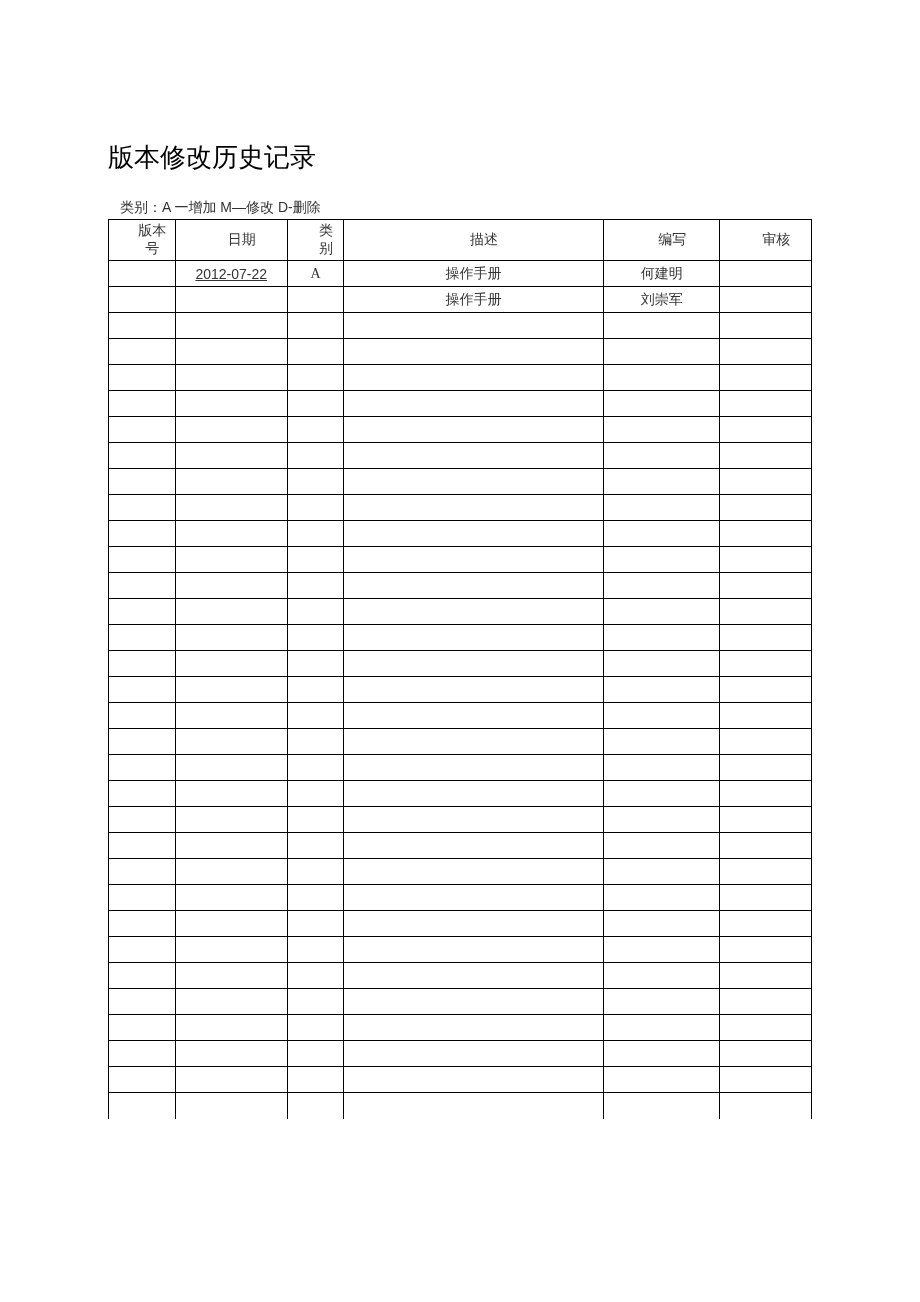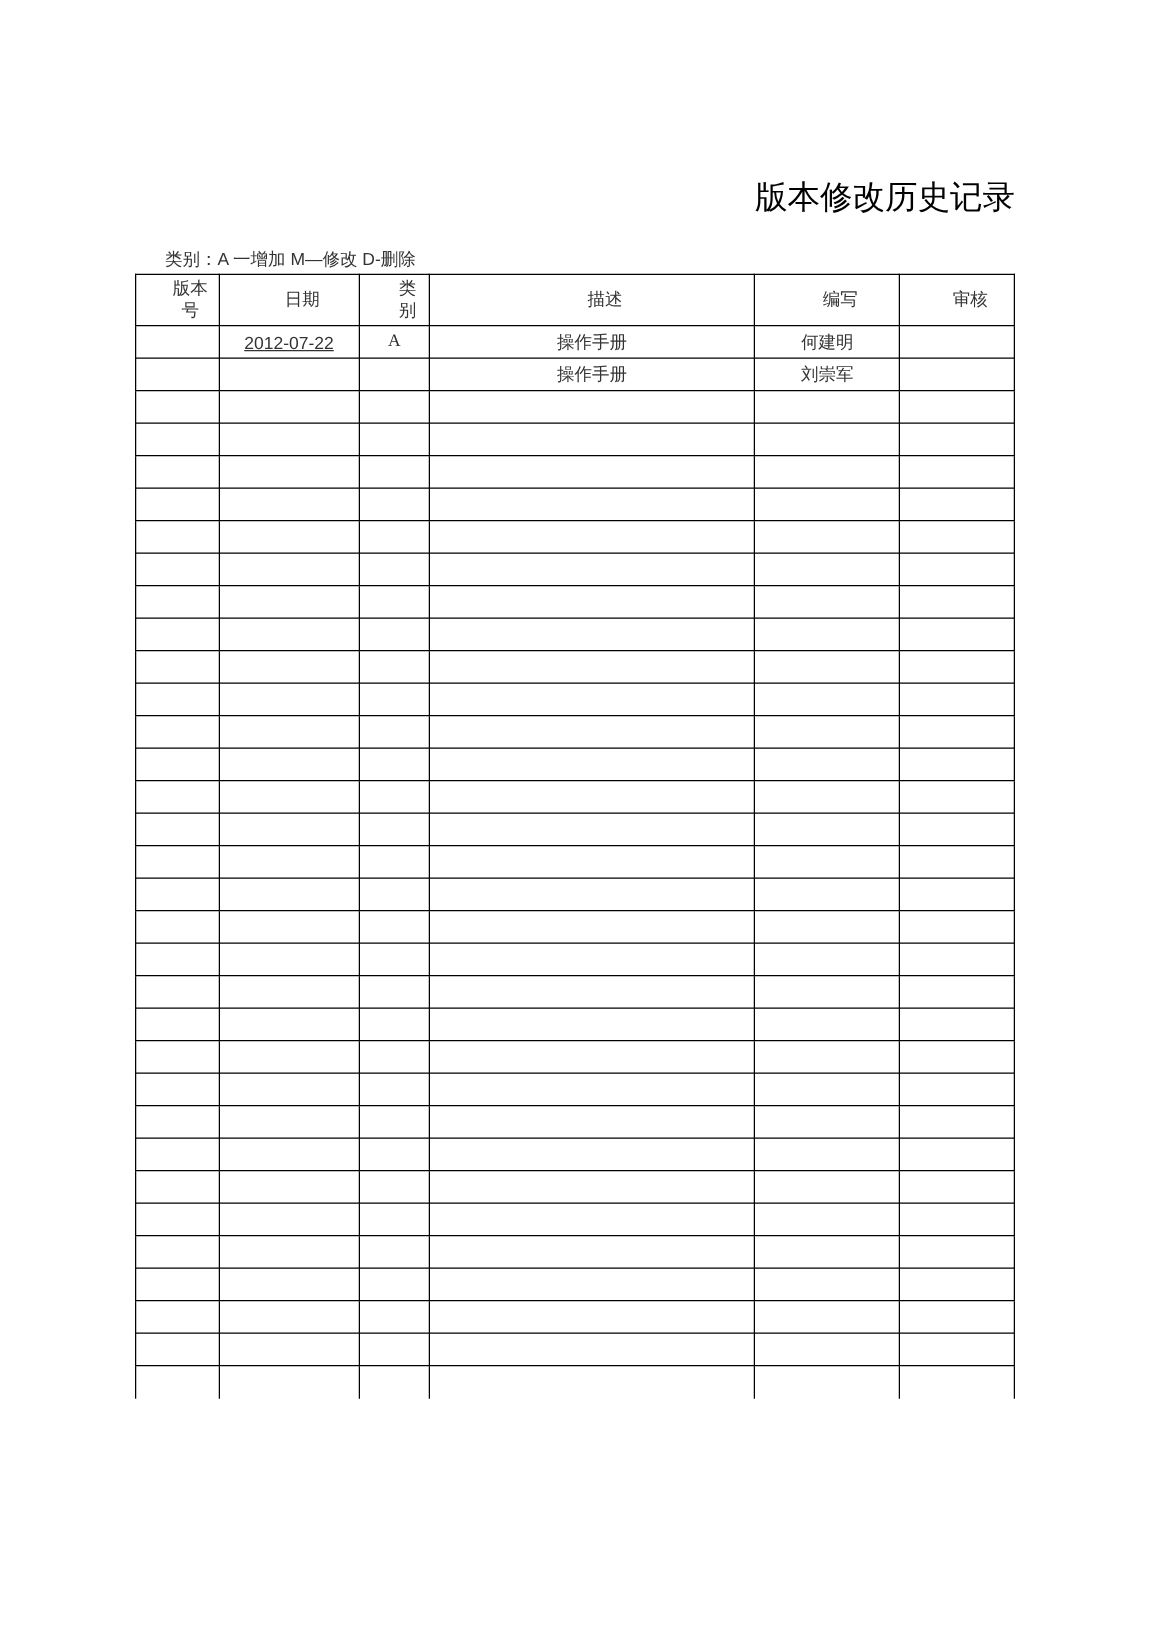--- a/index.html
+++ b/index.html
@@ -11,31 +11,31 @@
       background: #ffffff;
       font-family: "SimSun", "宋体", serif;
       width: 920px;
       height: 1302px;
       position: relative;
     }
     .page {
       padding: 140px 108px 0 108px;
     }
     .title {
-      text-align: right;
+      text-align: left;
       font-size: 26px;
       font-weight: normal;
       color: #000;
       margin-bottom: 24px;
       font-family: Liberation Serif, serif;
     }
     .legend {
       font-size: 14px;
       color: #333;
-      margin-left: 24px;
+      margin-left: 12px;
       margin-bottom: 2px;
       font-family: Arial, "SimSun", sans-serif;
     }
     table {
       width: 100%;
       border-collapse: collapse;
       table-layout: fixed;
     }
     th, td {
       border: 1px solid #000;

